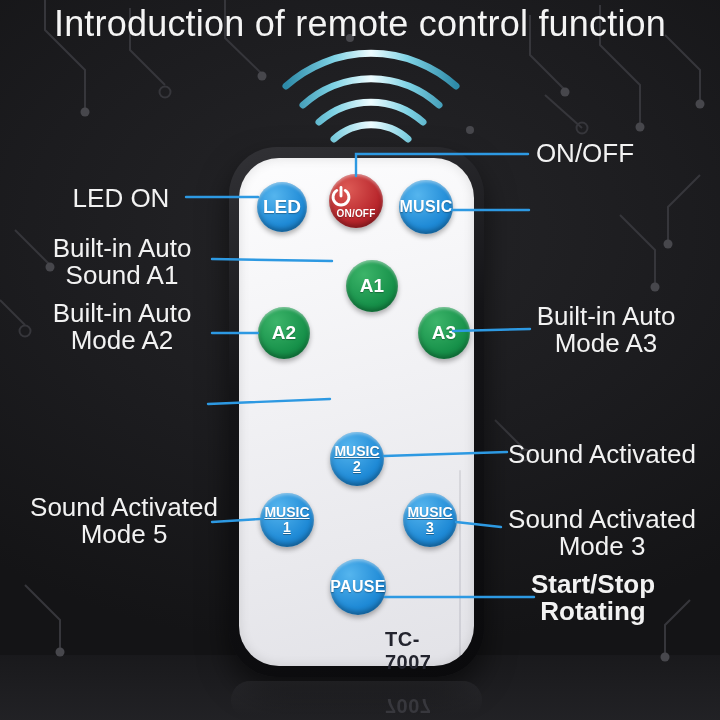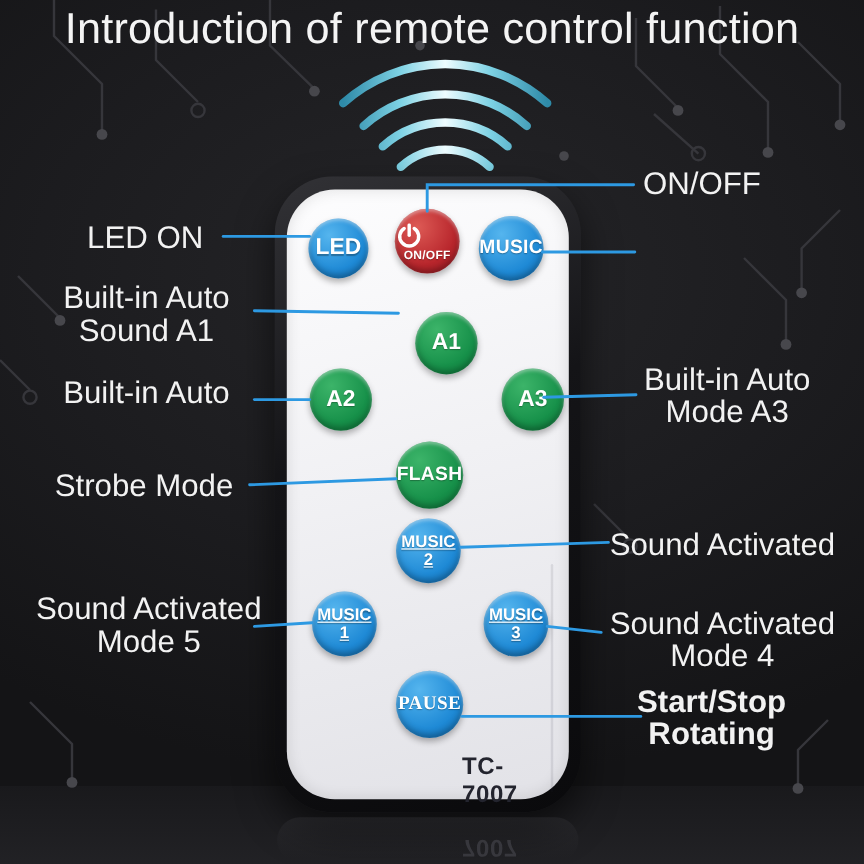--- a/index.html
+++ b/index.html
@@ -50,21 +50,21 @@
   #btn-led{left:257px;top:182px;width:50px;height:50px;}
   #btn-power{left:329px;top:174px;width:54px;height:54px;}
   #btn-laser{left:399px;top:180px;width:54px;height:54px;}
   #btn-a1{left:330px;top:260px;width:52px;height:52px;margin-left:16px;}
   #btn-a2{left:258px;top:307px;width:52px;height:52px;}
   #btn-a3{left:418px;top:307px;width:52px;height:52px;}
   #btn-flash{left:330px;top:368px;width:56px;height:56px;}
   #btn-music2{left:330px;top:432px;width:54px;height:54px;}
   #btn-music1{left:260px;top:493px;width:54px;height:54px;}
   #btn-music3{left:403px;top:493px;width:54px;height:54px;}
-  #btn-pause{left:330px;top:559px;width:56px;height:56px;font-family:Liberation Serif, serif;}
+  #btn-pause{left:330px;top:559px;width:56px;height:56px;}
   .bl-lg{font-size:19px;}
   .bl-md{font-size:16px;letter-spacing:.3px;}
   .bl-sm{font-size:14px;line-height:15px;display:block;text-decoration:underline;}
   .bl-xs{font-size:10px;margin-top:1px;letter-spacing:.2px;}
   .power-icon{display:block;margin-top:2px;}
   .model{
     position:absolute;left:385px;top:628px;width:80px;
     color:#23242e;font-size:20px;font-weight:bold;letter-spacing:.5px;
   }
   
@@ -186,23 +186,20 @@
   </div>
 
   <div class="btn green" id="btn-a2">
     <span class="bl-lg">A2</span>
   </div>
 
   <div class="btn green" id="btn-a3">
     <span class="bl-lg">A3</span>
   </div>
 
-  <div class="btn green" id="btn-flash">
-    <span class="bl-md">FLASH</span>
-  </div>
 
   <div class="btn blue" id="btn-music2">
     <span class="bl-sm">MUSIC</span>
     <span class="bl-sm">2</span>
   </div>
 
   <div class="btn blue" id="btn-music1">
     <span class="bl-sm">MUSIC</span>
     <span class="bl-sm">1</span>
   </div>
@@ -242,37 +239,35 @@
   </div>
   <div class="ann" id="ann-on-off">
     <span>ON/OFF</span>
   </div>
   <div class="ann" id="ann-a1">
     <span>Built-in Auto</span>
     <span>Sound A1</span>
   </div>
   <div class="ann" id="ann-a2">
     <span>Built-in Auto</span>
+    <span>Mode A2</span>
   </div>
   <div class="ann" id="ann-a3">
     <span>Built-in Auto</span>
     <span>Mode A3</span>
   </div>
-  <div class="ann" id="ann-strobe">
-    <span>Strobe Mode</span>
-  </div>
   <div class="ann" id="ann-sound1">
     <span>Sound Activated</span>
     <span>Mode 5</span>
   </div>
   <div class="ann" id="ann-sound2">
     <span>Sound Activated</span>
   </div>
   <div class="ann" id="ann-sound3">
     <span>Sound Activated</span>
-    <span>Mode 4</span>
+    <span>Mode 3</span>
   </div>
   <div class="ann" id="ann-start-stop">
     <span>Start/Stop</span>
     <span>Rotating</span>
   </div>
 
 </div>
 
 </body></html>

